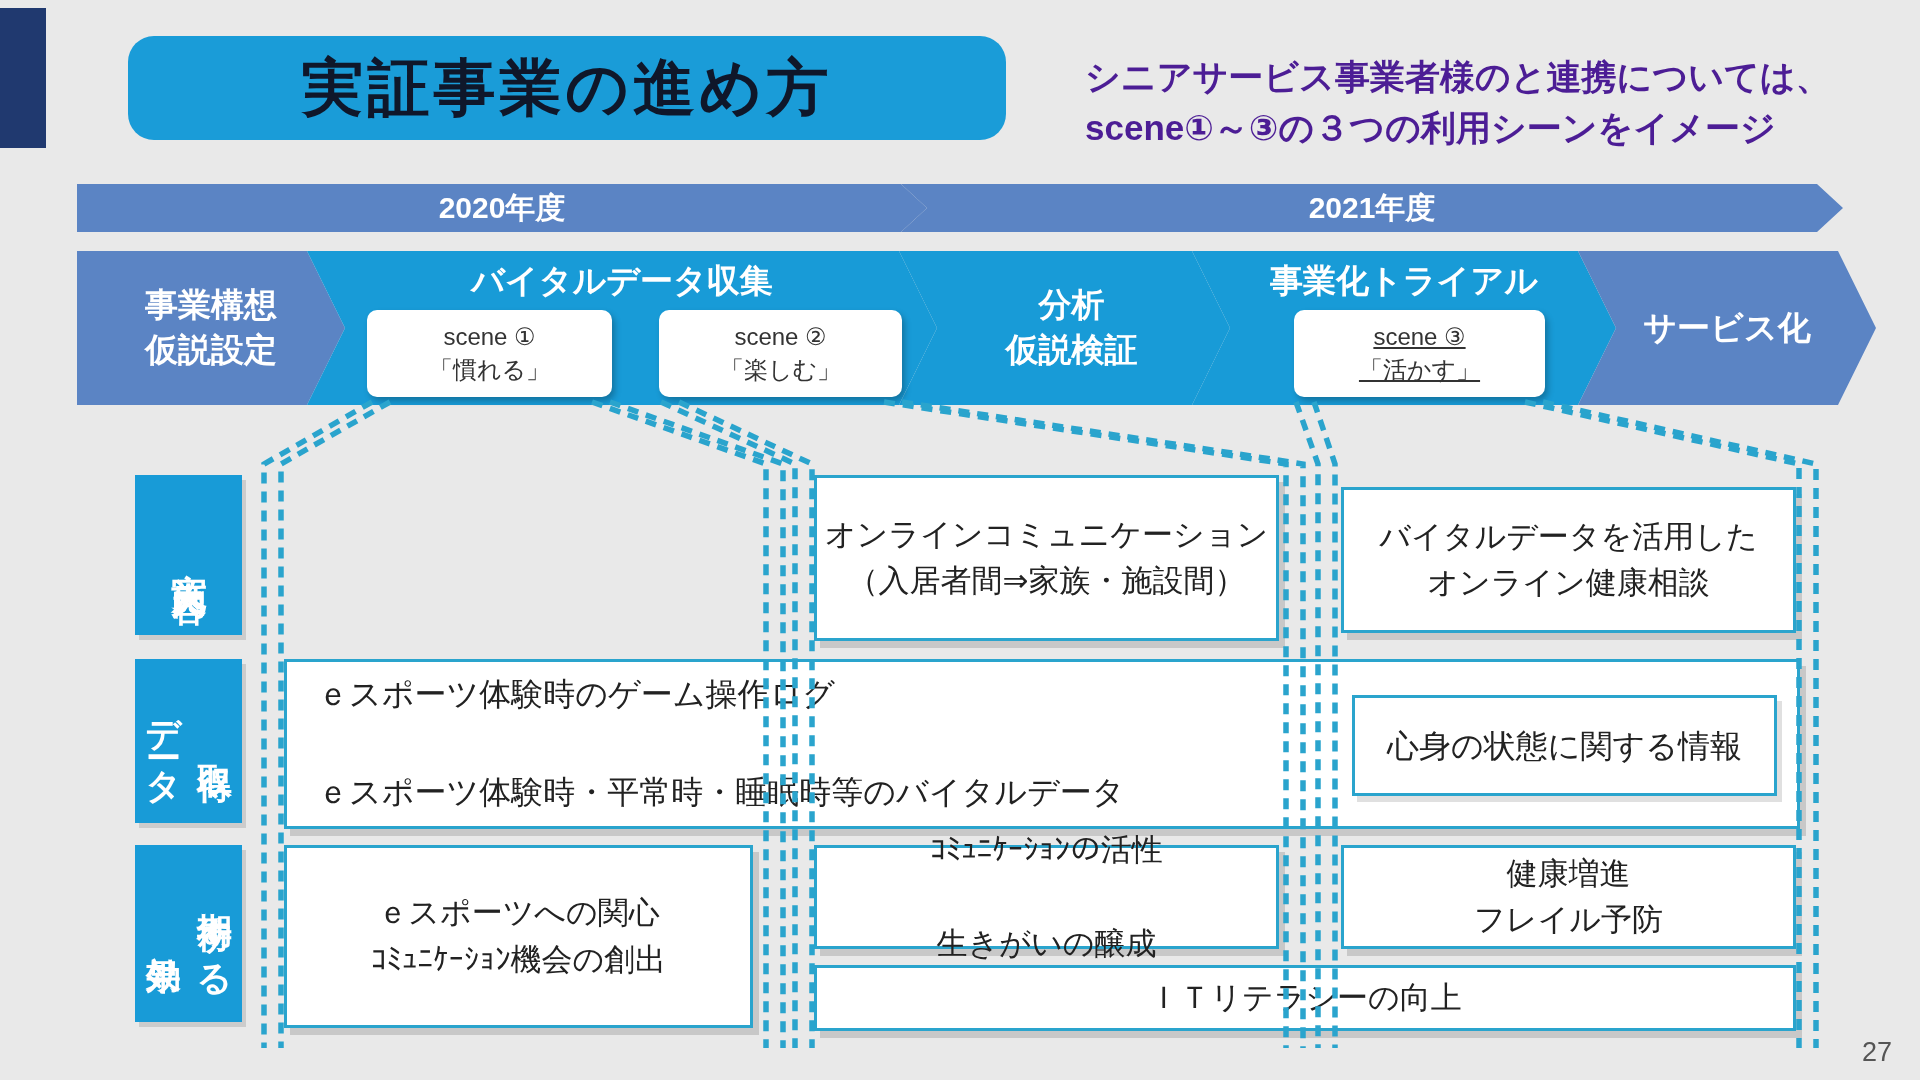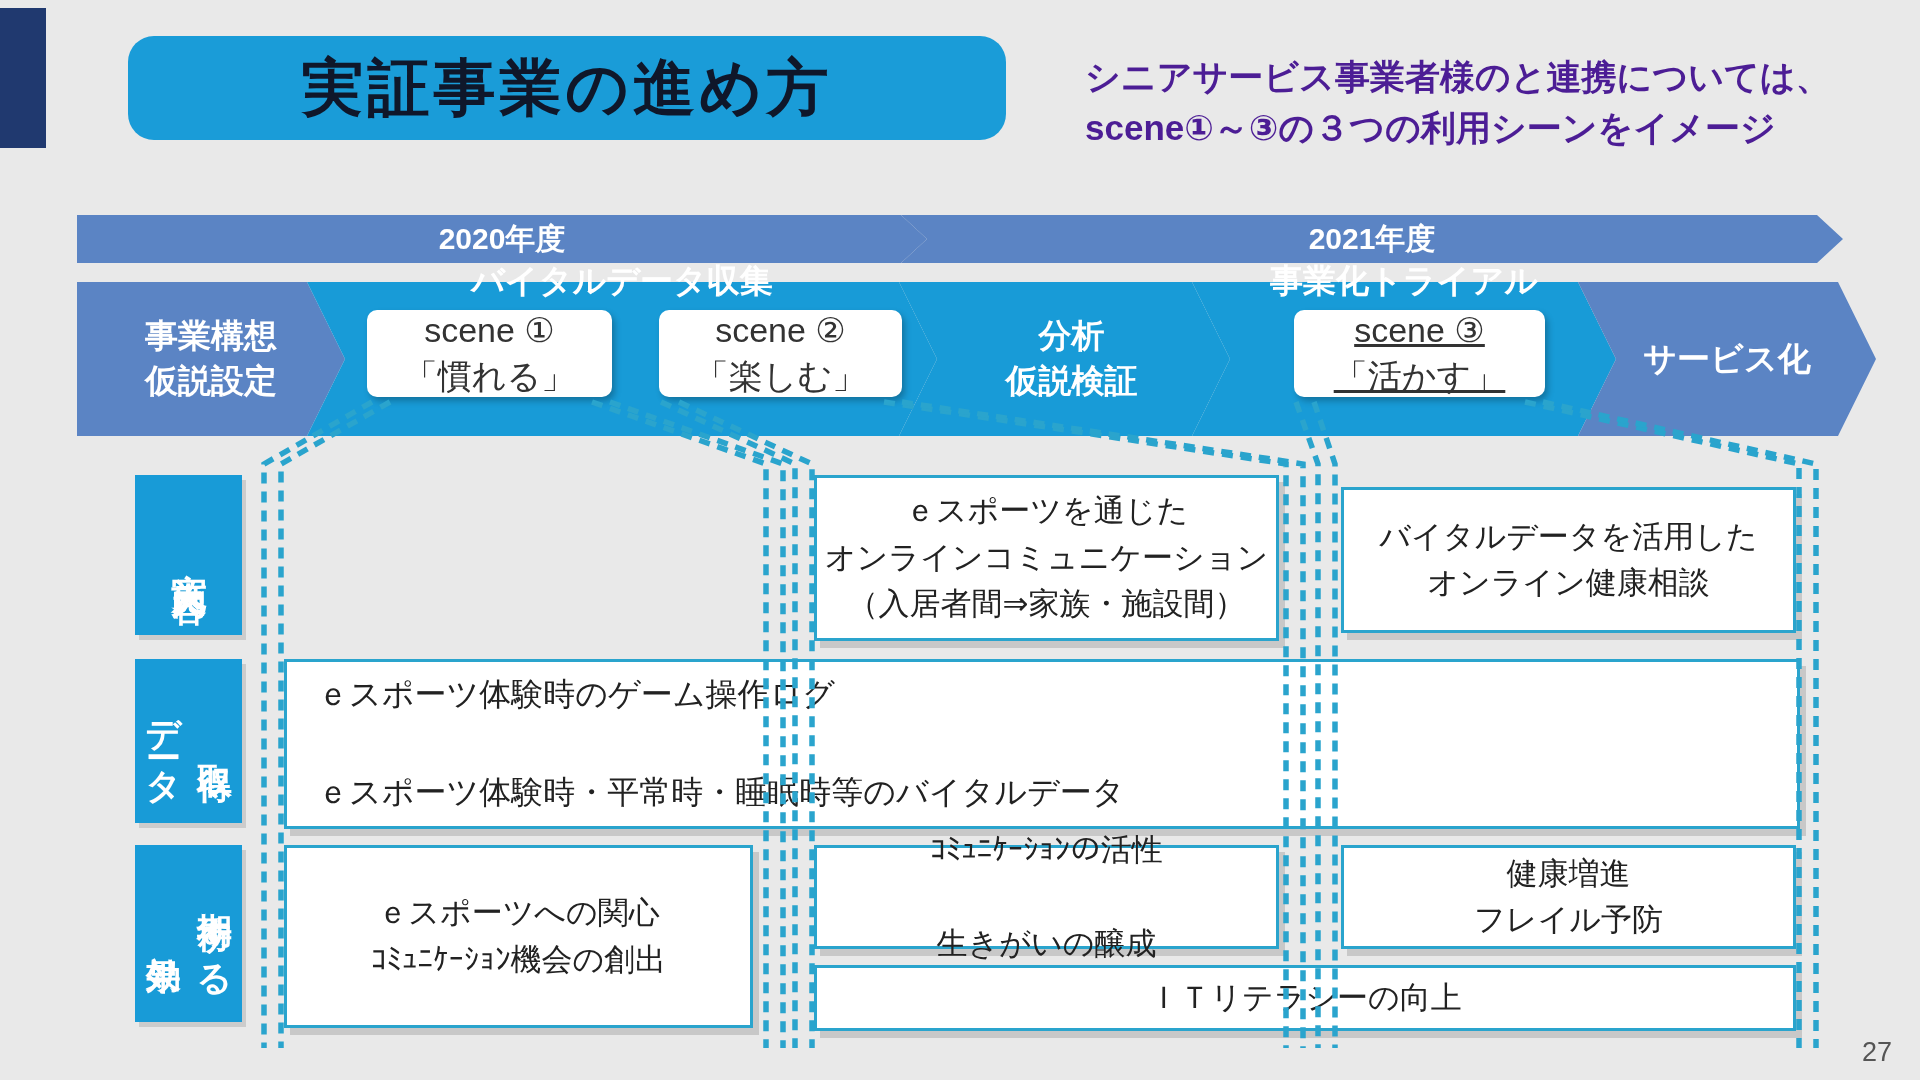--- a/index.html
+++ b/index.html
@@ -9,34 +9,34 @@
   .abs{position:absolute;}
 
   
   .navy-bar{left:0;top:8px;width:46px;height:140px;background:#20396f;}
   .title-banner{left:128px;top:36px;width:878px;height:104px;background:#1a9cd8;border-radius:26px;
     display:flex;align-items:center;justify-content:center;}
   .title-banner .t{color:#0f172a;font-size:62px;font-weight:bold;letter-spacing:4px;}
   .headnote{left:1085px;top:52px;width:800px;font-size:35px;font-weight:bold;color:#4c1d95;line-height:1.45;}
 
   
-  .arrow{display:flex;flex-direction:column;justify-content:center;align-items:center;color:#fff;font-weight:bold;text-align:center;margin-top:31px;}
+  .arrow{display:flex;flex-direction:column;justify-content:center;align-items:center;color:#fff;font-weight:bold;text-align:center;}
   .mblue{background:#5b84c4;}
   .bblue{background:#189bd7;}
   .ar-p26-flat{clip-path:polygon(0 0,calc(100% - 26px) 0,100% 50%,calc(100% - 26px) 100%,0 100%);}
   .ar-p26{clip-path:polygon(0 0,calc(100% - 26px) 0,100% 50%,calc(100% - 26px) 100%,0 100%,26px 50%);}
   .ar-p38-flat{clip-path:polygon(0 0,calc(100% - 38px) 0,100% 50%,calc(100% - 38px) 100%,0 100%);}
   .ar-p38{clip-path:polygon(0 0,calc(100% - 38px) 0,100% 50%,calc(100% - 38px) 100%,0 100%,38px 50%);}
   .tl-text{font-size:30px;}
   .p-text{font-size:33px;line-height:1.35;}
   .ar-header{position:absolute;text-align:center;color:#fff;font-size:33px;font-weight:bold;}
 
   .scene-box{position:absolute;background:#fff;border-radius:10px;box-shadow:3px 4px 6px rgba(0,0,0,.25);
     display:flex;flex-direction:column;justify-content:center;align-items:center;
-    color:#333;font-size:34px;line-height:1.35;z-index:6;}
+    color:#333;font-size:24px;line-height:1.35;z-index:6;}
 
   
   .vlabel{position:absolute;background:#189bd7;color:#fff;font-weight:bold;font-size:35px;
     display:flex;flex-direction:row-reverse;justify-content:center;align-items:center;gap:4px;
     box-shadow:4px 5px 0 rgba(0,0,0,.12);z-index:10;}
   .vlabel span{writing-mode:vertical-rl;letter-spacing:5px;}
 
   
   .cbox{position:absolute;background:#fff;border:3px solid #2aa4cd;box-shadow:6px 7px 0 rgba(0,0,0,.14);
     display:flex;flex-direction:column;justify-content:center;align-items:center;text-align:center;
@@ -108,33 +108,35 @@
   <div class="vlabel" style="left:135px;top:659px;width:107px;height:164px;">
     <span>取得</span>
     <span>データ</span>
   </div>
   <div class="vlabel" style="left:135px;top:845px;width:107px;height:177px;">
     <span>期待する</span>
     <span>効果</span>
   </div>
 
   <div class="cbox" style="left:814px;top:475px;width:459px;height:160px;">
-    <div>ｅスポーツを通じた</div>
     <div>オンラインコミュニケーション</div>
     <div>（入居者間⇒家族・施設間）</div>
   </div>
   <div class="cbox" style="left:1341px;top:487px;width:449px;height:140px;">
     <div>バイタルデータを活用した</div>
     <div>オンライン健康相談</div>
   </div>
 
   <div class="cbox" style="left:284px;top:659px;width:1510px;height:164px;">
     <div class="wide-text">
       <div>ｅスポーツ体験時のゲーム操作ログ</div>
       <div>ｅスポーツ体験時・平常時・睡眠時等のバイタルデータ</div>
+    </div>
+    <div class="inner-box" style="left:1065px;top:33px;width:419px;height:95px;">
+      <div>心身の状態に関する情報</div>
     </div>
   </div>
 
   <div class="cbox" style="left:284px;top:845px;width:463px;height:177px;">
     <div>ｅスポーツへの関心</div>
     <div>ｺﾐｭﾆｹｰｼｮﾝ機会の創出</div>
   </div>
   <div class="cbox" style="left:814px;top:845px;width:459px;height:98px;gap:48px;">
     <div>ｺﾐｭﾆｹｰｼｮﾝの活性</div>
     <div>生きがいの醸成</div>

